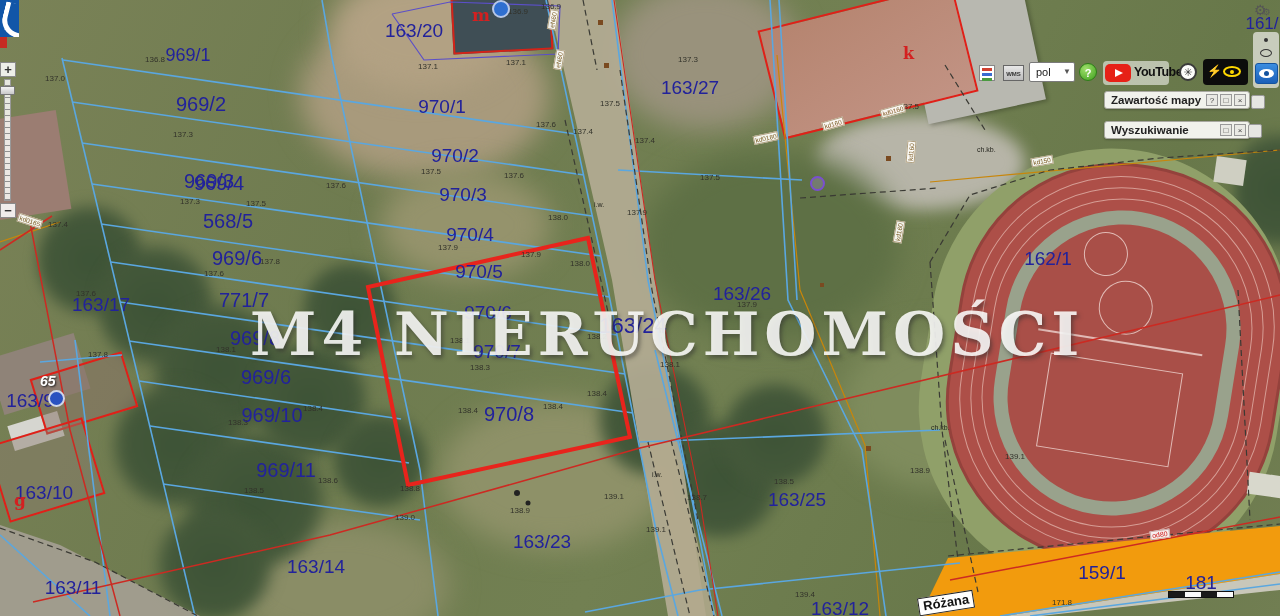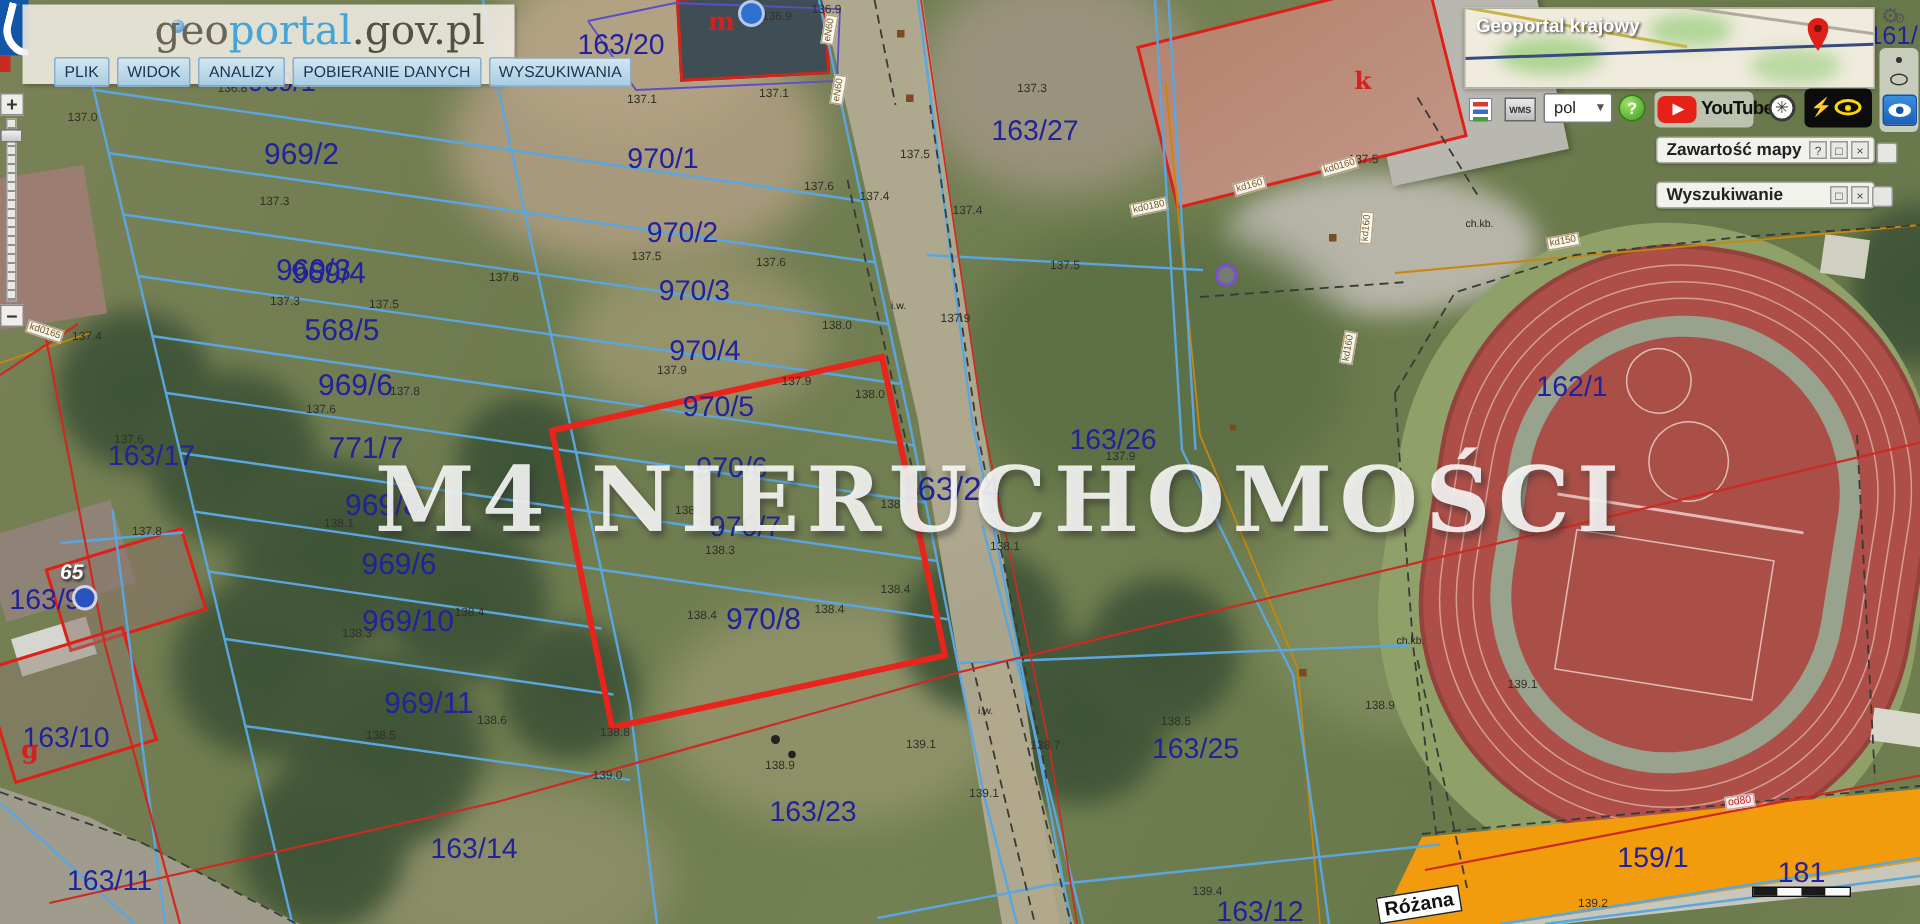--- a/index.html
+++ b/index.html
@@ -338,21 +338,21 @@
       <span class="elev" style="left: 614px; top: 496px;">139.1</span>
       <span class="elev" style="left: 254px; top: 490px;">138.5</span>
       <span class="elev" style="left: 328px; top: 480px;">138.6</span>
       <span class="elev" style="left: 410px; top: 488px;">138.8</span>
       <span class="elev" style="left: 697px; top: 497px;">138.7</span>
       <span class="elev" style="left: 784px; top: 481px;">138.5</span>
       <span class="elev" style="left: 920px; top: 470px;">138.9</span>
       <span class="elev" style="left: 1015px; top: 456px;">139.1</span>
       <span class="elev" style="left: 656px; top: 529px;">139.1</span>
       <span class="elev" style="left: 805px; top: 594px;">139.4</span>
-      <span class="elev" style="left: 1062px; top: 602px;">139.2</span>
+      <span class="elev" style="left: 1062px; top: 602px;">171.8</span>
       <span class="util" style="left: 30px; top: 221px; transform: translate(-50%, -50%) rotate(18deg);">kd0165</span>
       <span class="util" style="left: 553px; top: 20px; transform: translate(-50%, -50%) rotate(-80deg);">eN60</span>
       <span class="util" style="left: 559px; top: 60px; transform: translate(-50%, -50%) rotate(-80deg);">eN60</span>
       <span class="util" style="left: 833px; top: 124px; transform: translate(-50%, -50%) rotate(-16deg);">kd160</span>
       <span class="util" style="left: 893px; top: 111px; transform: translate(-50%, -50%) rotate(-16deg);">kd0160</span>
       <span class="util" style="left: 766px; top: 138px; transform: translate(-50%, -50%) rotate(-12deg);">kd0180</span>
       <span class="util" style="left: 911px; top: 152px; transform: translate(-50%, -50%) rotate(-85deg);">kd160</span>
       <span class="util" style="left: 899px; top: 232px; transform: translate(-50%, -50%) rotate(-80deg);">kd160</span>
       <span class="util" style="left: 1042px; top: 161px; transform: translate(-50%, -50%) rotate(-10deg);">kd150</span>
       <span class="blet" style="left: 472px; top: 5px; font-size: 17px;">m</span>
@@ -371,52 +371,26 @@
   <div id="addr65dot"></div>
 
   <div id="watermark">M4 NIERUCHOMOŚCI</div>
   <div id="street-label">Różana</div>
 
   <div id="corner-mark">
       <div class="glyph"></div>
     </div>
   <div id="corner-red"></div>
 
-  <div id="logo-panel">
-    <div id="logo-ball"></div>
-    <div id="logo-text"><span class="g1">geo</span><span class="g2">portal</span><span class="g3">.gov.pl</span></div>
-    <div id="menu-row">
-        <div class="menu-btn">PLIK</div>
-        <div class="menu-btn">WIDOK</div>
-        <div class="menu-btn">ANALIZY</div>
-        <div class="menu-btn">POBIERANIE DANYCH</div>
-        <div class="menu-btn">WYSZUKIWANIA</div>
-      </div>
-  </div>
 
   <div id="zoom-plus">+</div>
   <div id="zoom-track"></div>
   <div id="zoom-handle"></div>
   <div id="zoom-minus">−</div>
 
-  <div id="minimap">
-    <div class="mm-g1"></div>
-    <div class="mm-g2"></div>
-    <div class="mm-g3"></div>
-    <div class="mm-road2"></div>
-    <div class="mm-road3"></div>
-    <div class="mm-road1"></div>
-    <div id="mm-pin">
-      <svg width="14" height="22">
-          <path d="M7 0C3 0 0 3 0 7c0 5 7 15 7 15s7-10 7-15C14 3 11 0 7 0z" fill="#e02018"></path>
-          <circle cx="7" cy="7" r="2.5" fill="#7a1010"></circle>
-        </svg>
-    </div>
-    <div id="minimap-title">Geoportal krajowy</div>
-  </div>
 
   <div id="ic-legend" class="tool">
     <i style="background:#d04030"></i>
     <i style="background:#3a6bd0"></i>
     <i style="background:#4a9a40"></i>
   </div>
   <div id="ic-wms" class="tool">WMS</div>
   <div id="lang-select" class="tool"><span>pol</span><span class="arr">▼</span></div>
   <div id="ic-help" class="tool">?</div>
   <div id="yt" class="tool">

